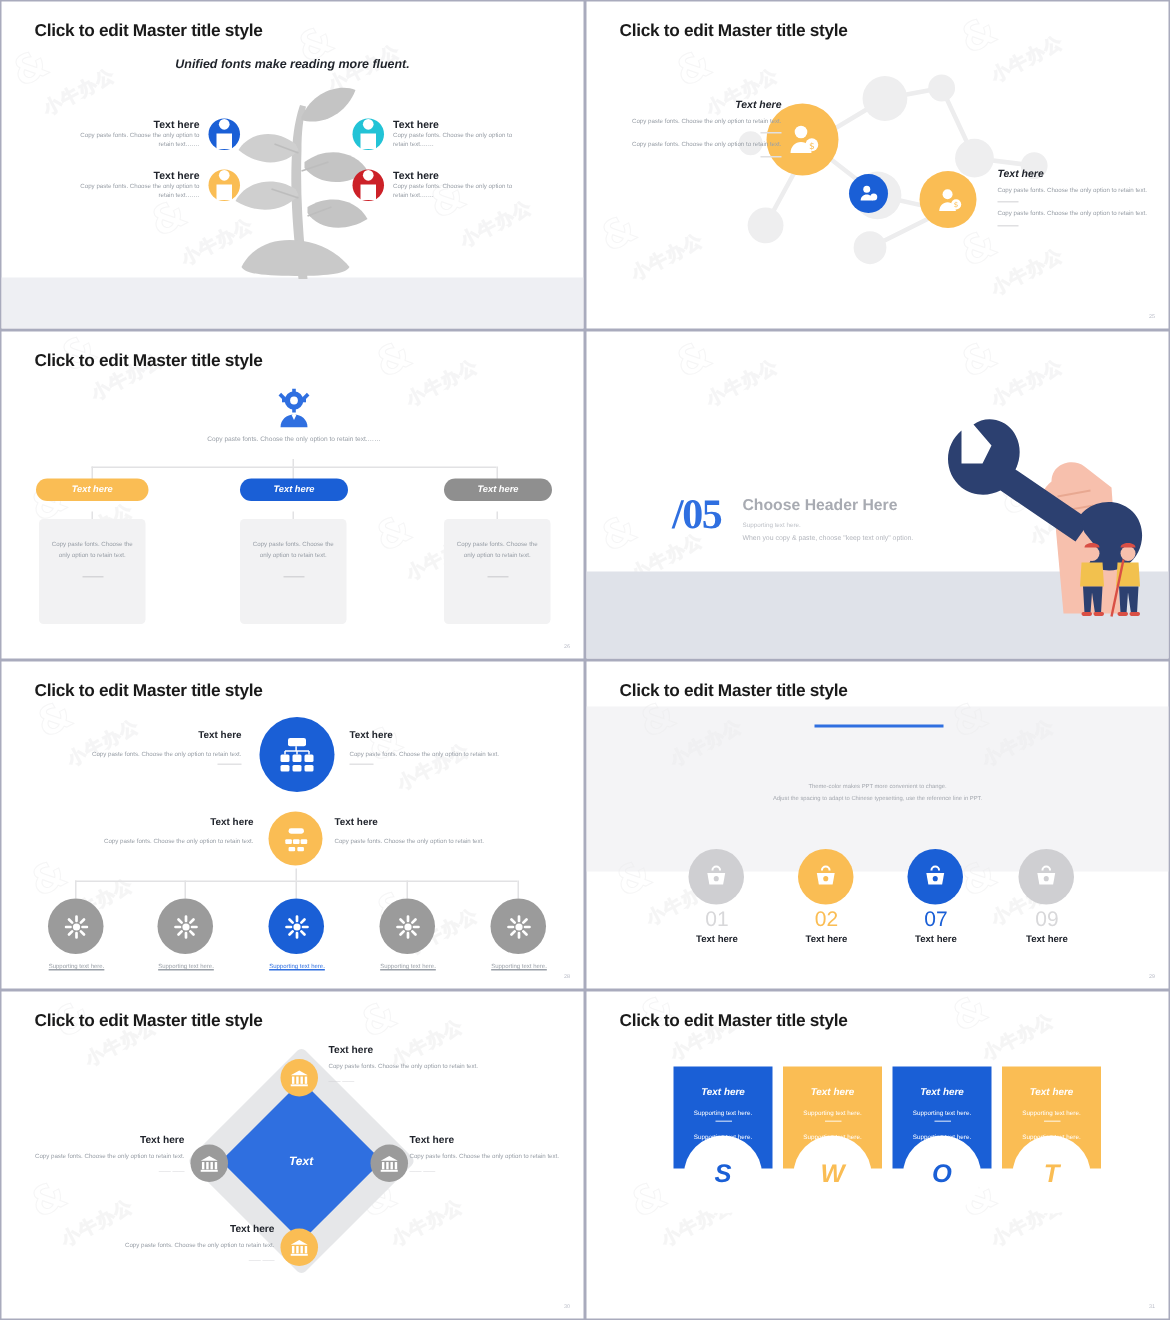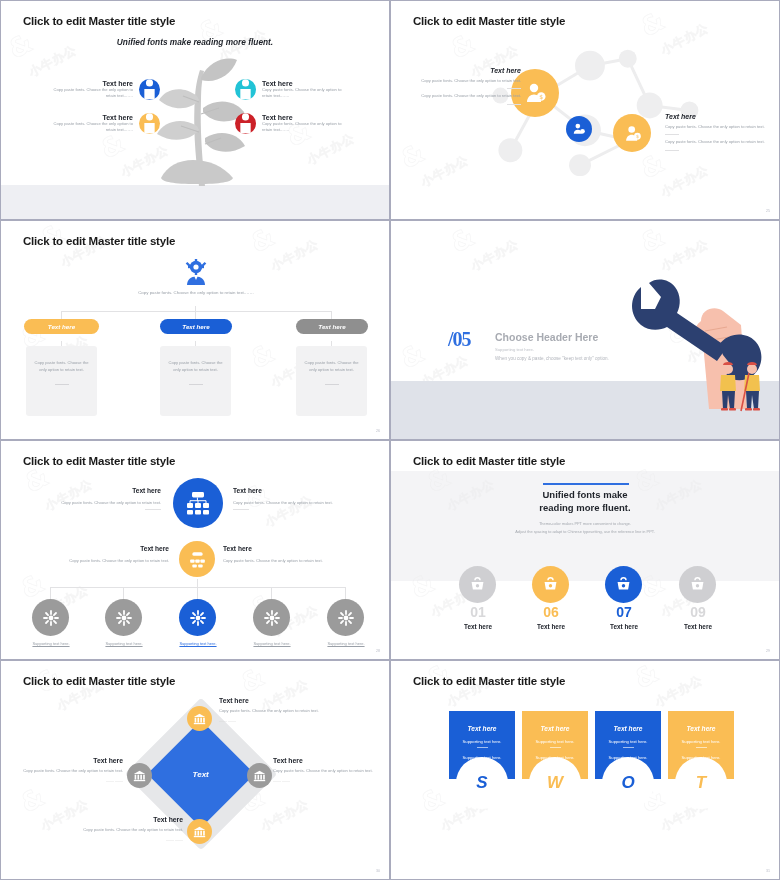--- a/index.html
+++ b/index.html
@@ -38,38 +38,38 @@
   
   .pill{position:absolute;height:15px;border-radius:8px;display:flex;align-items:center;justify-content:center;
         color:#fff;font-size:6.2px;font-weight:bold;font-style:italic;}
   .card{position:absolute;width:71px;height:70px;background:#f2f2f3;border-radius:3px;}
   .card p{margin:0;padding:14px 7px 0;text-align:center;font-size:4.1px;color:#9aa0a8;line-height:1.6;}
   .card .dash{width:14px;height:1px;background:#d5d5d8;margin:11px auto 0;}
   .conn{position:absolute;background:#e2e2e4;}
 
   
   .s4 .band{height:58px;background:#dfe2e9;}
-  .s4 .num{position:absolute;left:57px;top:107px;font-size:20px;color:#2f6fe0;font-weight:bold;font-family:"Liberation Serif",serif;letter-spacing:-1px;}
+  .s4 .num{position:absolute;left:57px;top:107px;font-size:28px;color:#2f6fe0;font-weight:bold;font-family:"Liberation Serif",serif;letter-spacing:-1px;}
   .s4 .sh{position:absolute;left:104px;top:110px;font-size:10.5px;color:#a8abb2;font-weight:bold;}
   .s4 .s1t{position:absolute;left:104px;top:126px;font-size:4.2px;color:#bfc2c8;}
   .s4 .s2t{position:absolute;left:104px;top:135px;font-size:4.6px;color:#b3b6bd;}
   .wrench{position:absolute;right:-4px;top:48px;width:160px;height:150px;}
 
   
   .s5 .lbl{font-size:6.6px;font-weight:bold;color:#20242c;}
   .s5 .sp{font-size:4.1px;color:#9aa0a8;}
   .s5 .sup{font-size:4px;color:#9aa0a8;text-decoration:underline;white-space:nowrap;}
   .s5 .sup.on{color:#2f6fe0;}
 
   
   .s6 .grey{position:absolute;left:0;right:0;top:30px;height:110px;background:#f4f4f6;}
   .s6 .rule{position:absolute;left:152px;top:42px;width:86px;height:1.6px;background:#2f6fe0;}
   .s6 .hl{position:absolute;left:0;right:0;top:48px;text-align:center;font-size:9.5px;font-weight:bold;color:#1f232a;line-height:1.35;}
   .s6 .sb{position:absolute;left:0;right:0;top:80px;text-align:center;font-size:3.9px;color:#a4a8af;line-height:1.7;}
-  .s6 .big{font-size:14px;font-weight:bold;font-family:"Liberation Sans",sans-serif;}
+  .s6 .big{font-size:14px;font-weight:normal;font-family:"Liberation Sans",sans-serif;}
   .s6 .cap{font-size:6.4px;font-weight:bold;color:#20242c;}
 
   
   .dia{position:absolute;left:162px;top:75px;width:76px;height:76px;background:#2f6fe0;transform:rotate(45deg);
        display:flex;align-items:center;justify-content:center;}
   .dia span{transform:rotate(-45deg);color:#fff;font-size:8px;font-weight:bold;font-style:italic;}
   .diaRing{position:absolute;left:146px;top:59px;width:108px;height:108px;background:#e6e7e9;transform:rotate(45deg);border-radius:4px;}
   .s7 .th2{font-size:6.8px;font-weight:bold;color:#20242c;}
   .s7 .bd2{font-size:4.1px;color:#9aa0a8;line-height:1.6;}
 
@@ -500,22 +500,20 @@
         <span class="w2" style="left:54px;top:46px;">小牛办公</span>
     <span style="left:244px;top:24px;">&amp;</span>
         <span class="w2" style="left:262px;top:46px;">小牛办公</span>
     <span style="left:20px;top:130px;">&amp;</span>
         <span class="w2" style="left:38px;top:152px;">小牛办公</span>
     <span style="left:250px;top:130px;">&amp;</span>
         <span class="w2" style="left:268px;top:152px;">小牛办公</span>
   </div>
   <div class="title">Click to edit Master title style</div>
   <div class="rule"></div>
-  <div class="hl" style="white-space:pre-line;">Unified fonts make
-reading more fluent.</div>
   <div class="sb">Theme-color makes PPT more convenient to change.</div>
   <div class="sb" style="top:88px;">Adjust the spacing to adapt to Chinese typesetting, use the reference line in PPT.</div>
 
   <div style="position:absolute;left:68px;top:125px;width:37px;height:37px;">
     <div class="ic" style="width:100%;height:100%;background:#cfcfd2;">
       <svg width="17" height="17" viewBox="0 0 20 20">
             <path d="M7 5a3 3 0 0 1 6 0" stroke="#fff" stroke-width="1.6" fill="none"></path>
             <path d="M3 7h14l-1.6 9H4.6z" fill="#fff"></path>
             <circle cx="10" cy="11.5" r="2" fill="#cfcfd2"></circle>
           </svg>
@@ -526,21 +524,21 @@
 
   <div style="position:absolute;left:141px;top:125px;width:37px;height:37px;">
     <div class="ic" style="width:100%;height:100%;background:#fabd54;">
       <svg width="17" height="17" viewBox="0 0 20 20">
             <path d="M7 5a3 3 0 0 1 6 0" stroke="#fff" stroke-width="1.6" fill="none"></path>
             <path d="M3 7h14l-1.6 9H4.6z" fill="#fff"></path>
             <circle cx="10" cy="11.5" r="2" fill="#fabd54"></circle>
           </svg>
     </div>
   </div>
-  <div style="position:absolute;left:131px;top:163px;width:58px;text-align:center;color:#fabd54;" class="big">06</div>
+  <div style="position:absolute;left:131px;top:163px;width:58px;text-align:center;color:#fabd54;" class="big">02</div>
   <div style="position:absolute;left:131px;top:182px;width:58px;text-align:center;" class="cap">Text here</div>
 
   <div style="position:absolute;left:214px;top:125px;width:37px;height:37px;">
     <div class="ic" style="width:100%;height:100%;background:#1a5fd6;">
       <svg width="17" height="17" viewBox="0 0 20 20">
             <path d="M7 5a3 3 0 0 1 6 0" stroke="#fff" stroke-width="1.6" fill="none"></path>
             <path d="M3 7h14l-1.6 9H4.6z" fill="#fff"></path>
             <circle cx="10" cy="11.5" r="2" fill="#1a5fd6"></circle>
           </svg>
     </div>

